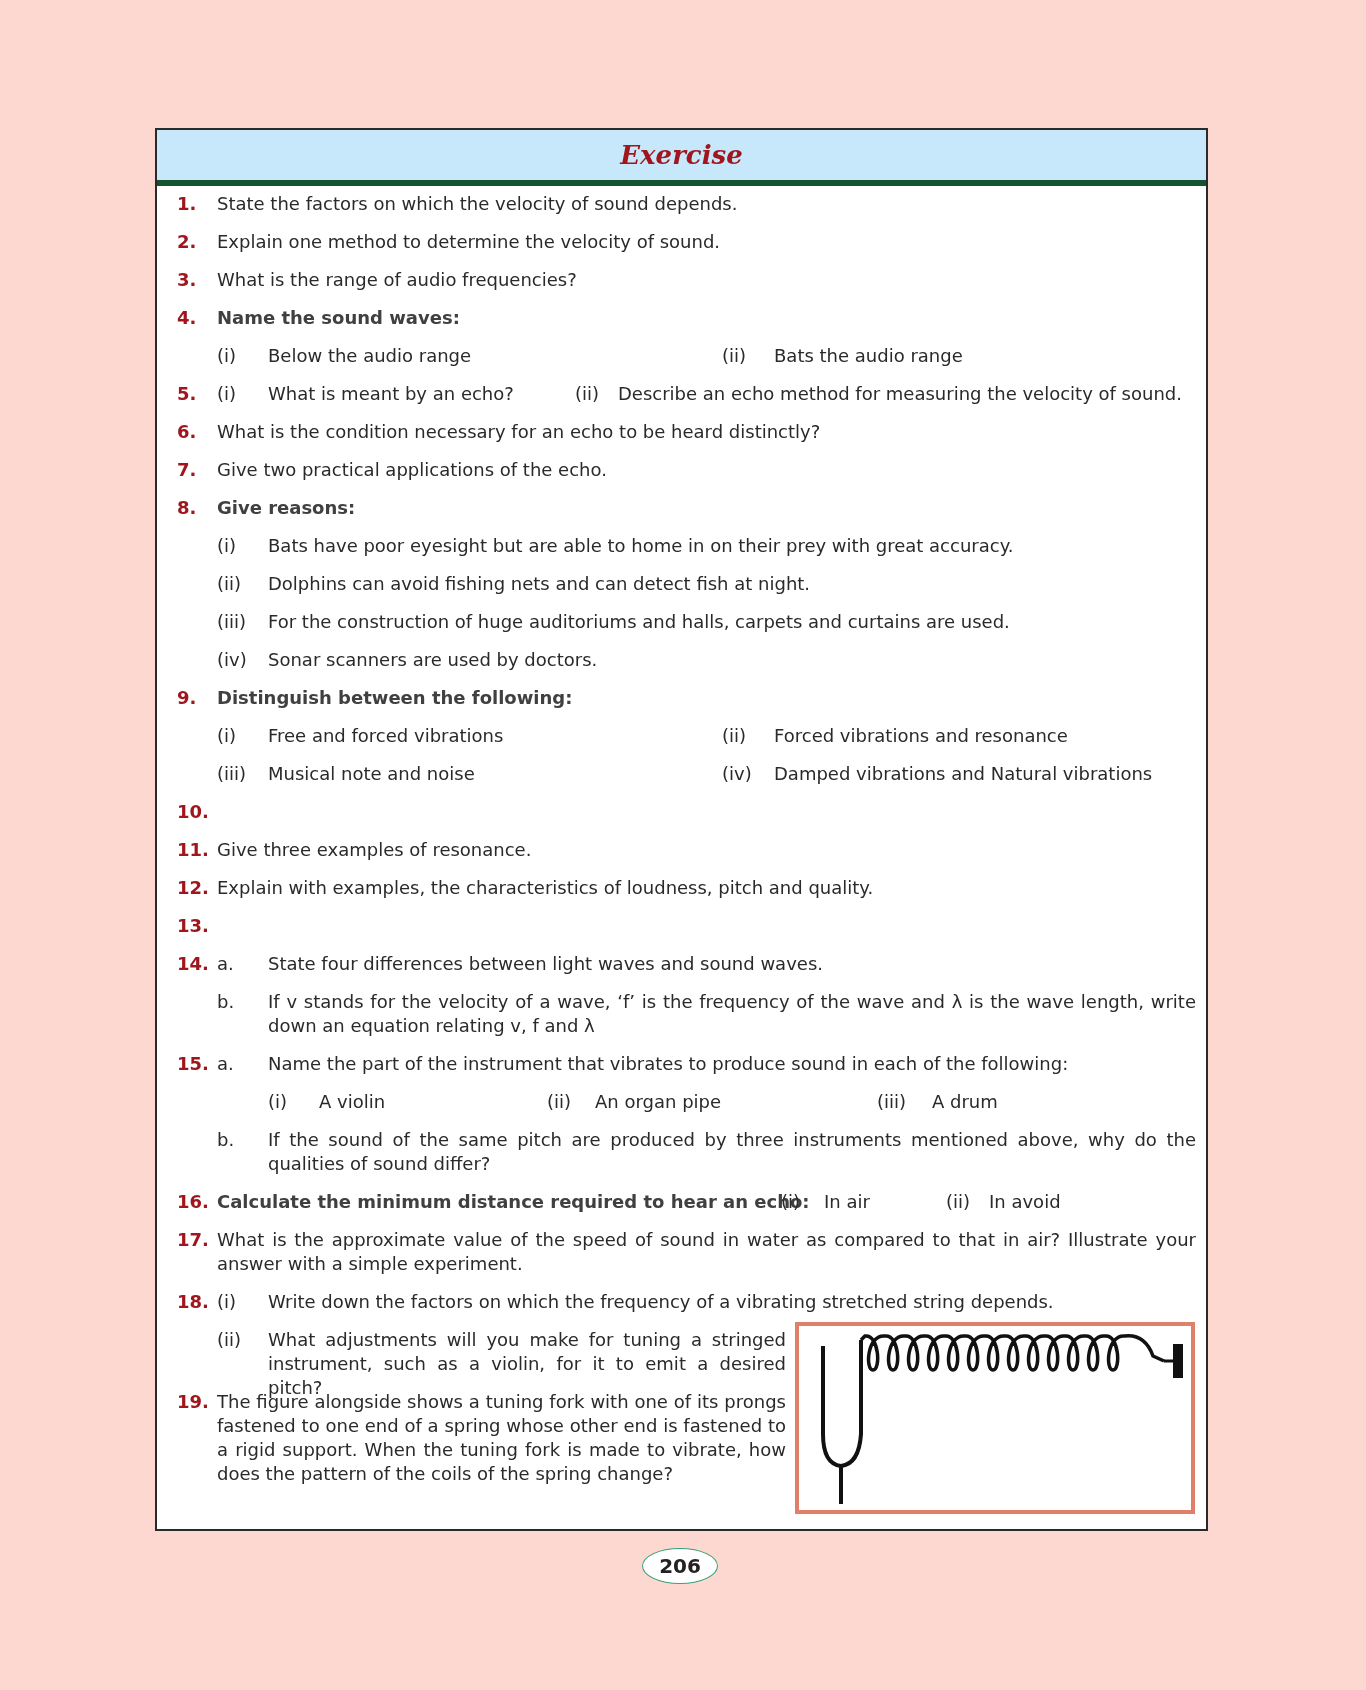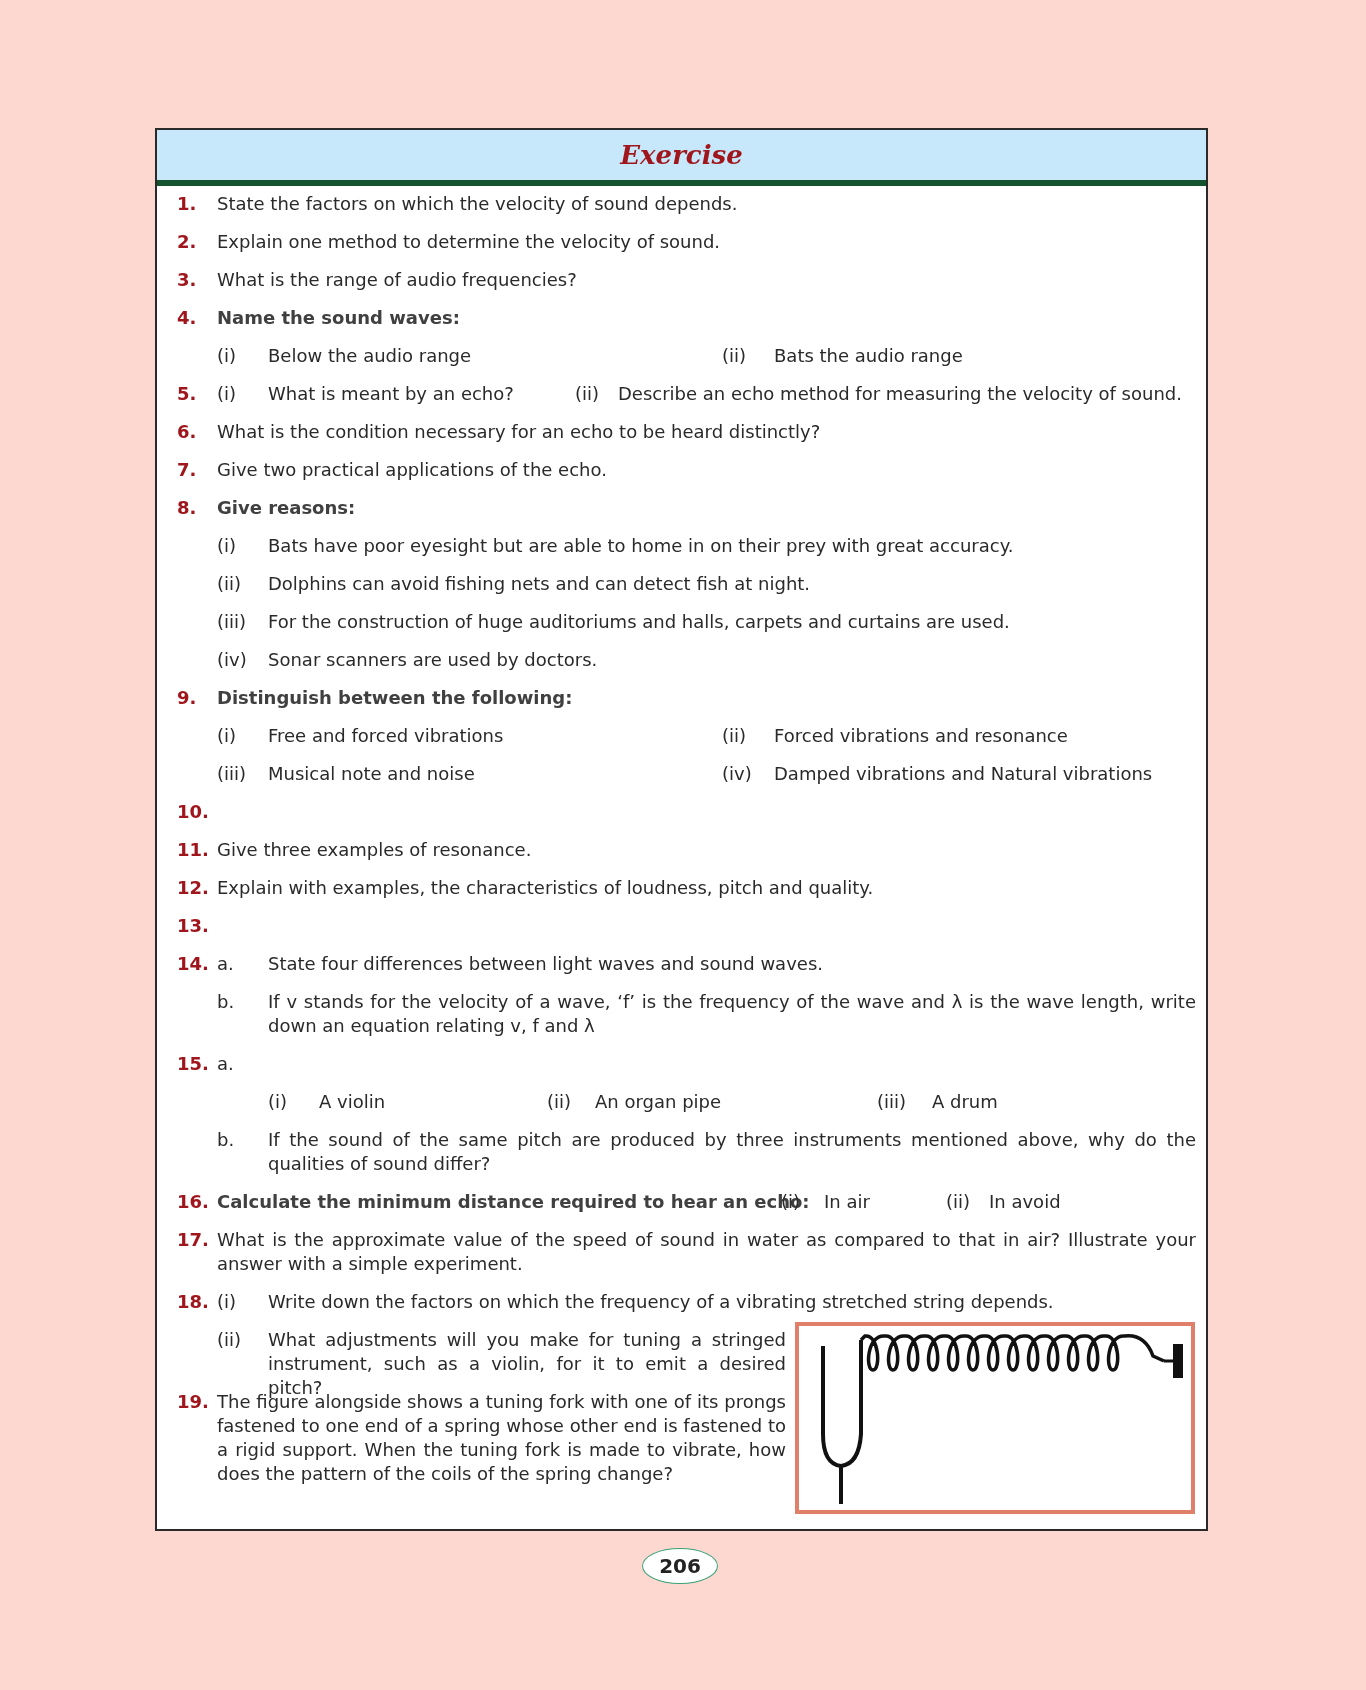--- a/index.html
+++ b/index.html
@@ -118,20 +118,21 @@
       <span class="sub" style="left:60px">a.</span>
       <span class="sub" style="left:111px">State four differences between light waves and sound waves.</span>
     </div>
     <div class="row" style="top:808px;height:50px">
       <span class="sub" style="left:60px">b.</span>
       <span class="wrap">If v stands for the velocity of a wave, ‘f’ is the frequency of the wave and λ is the wave length, write down an equation relating v, f and λ</span>
     </div>
     <div class="row" style="top:870px">
       <span class="num">15.</span>
       <span class="sub" style="left:60px">a.</span>
+      <span class="sub" style="left:111px">Name the part of the instrument that vibrates to produce sound in each of the following:</span>
     </div>
     <div class="row" style="top:908px">
       <span class="sub" style="left:111px">(i)</span>
       <span class="sub" style="left:162px">A violin</span>
       <span class="sub" style="left:390px">(ii)</span>
       <span class="sub" style="left:438px">An organ pipe</span>
       <span class="sub" style="left:720px">(iii)</span>
       <span class="sub" style="left:775px">A drum</span>
     </div>
     <div class="row" style="top:946px;height:50px">

